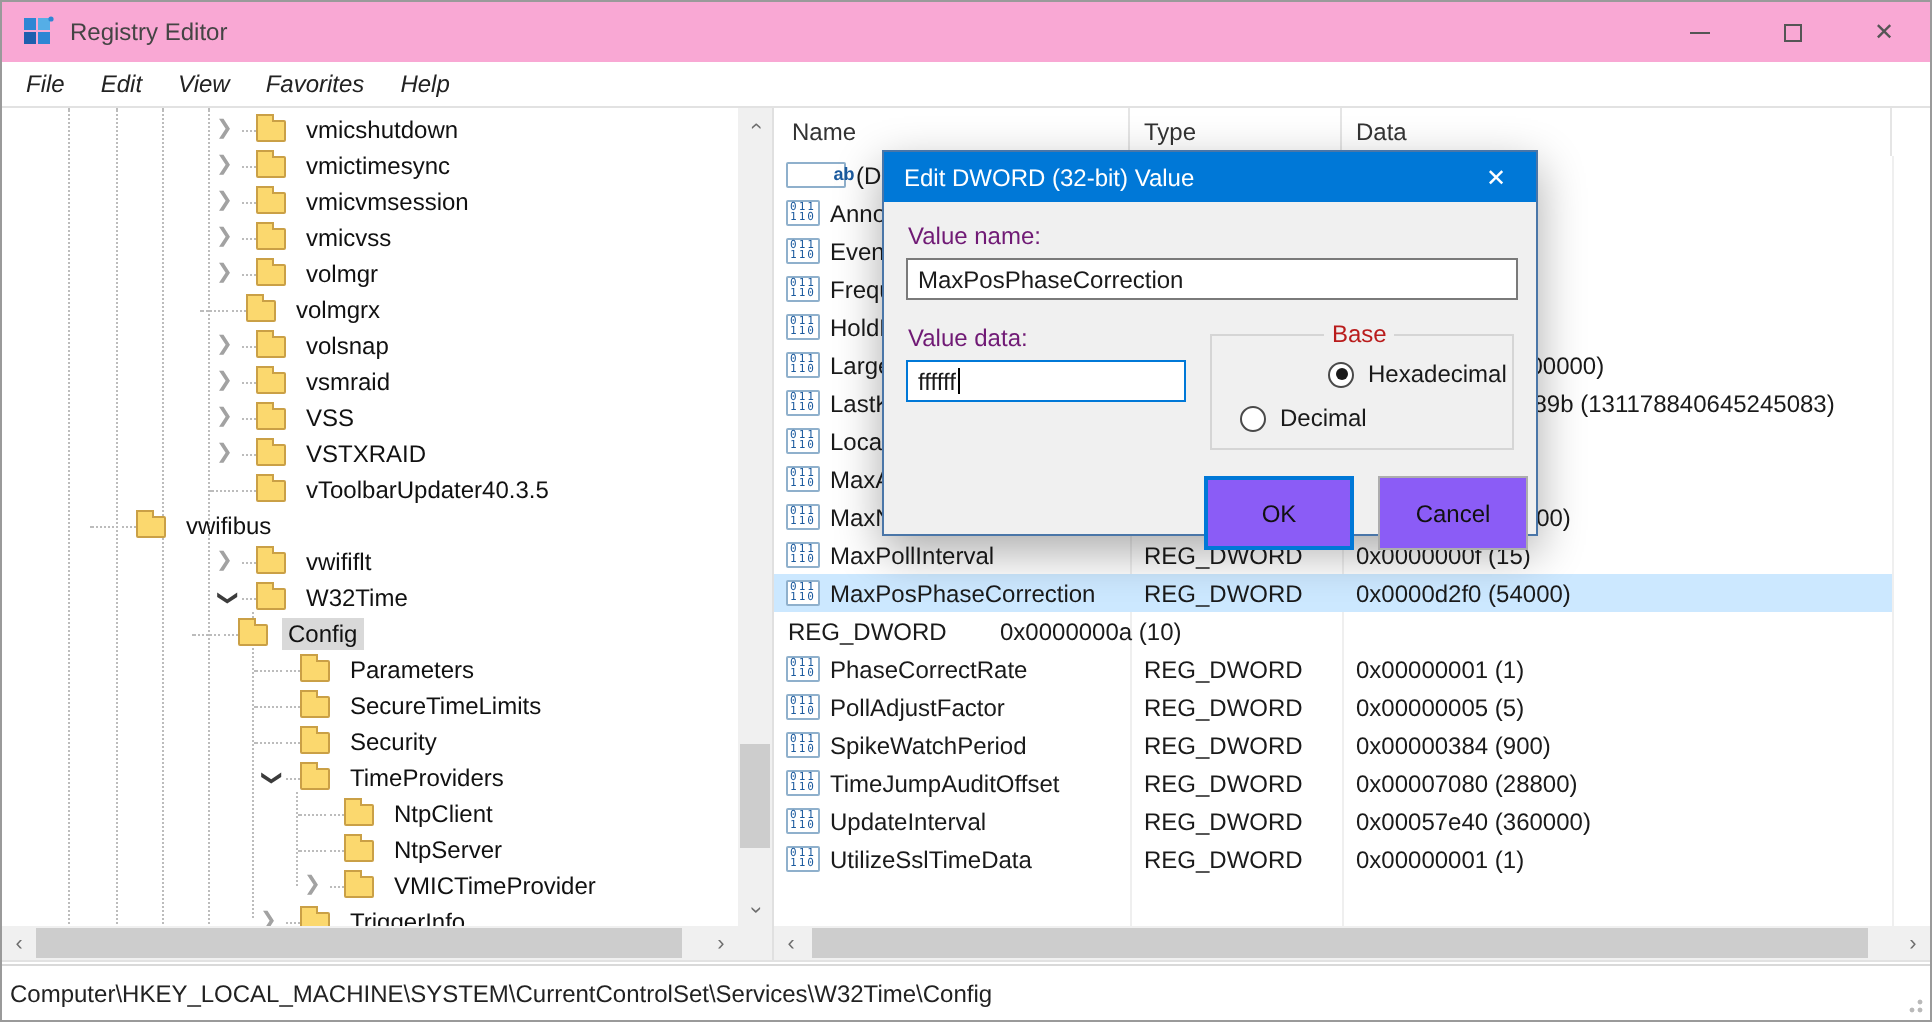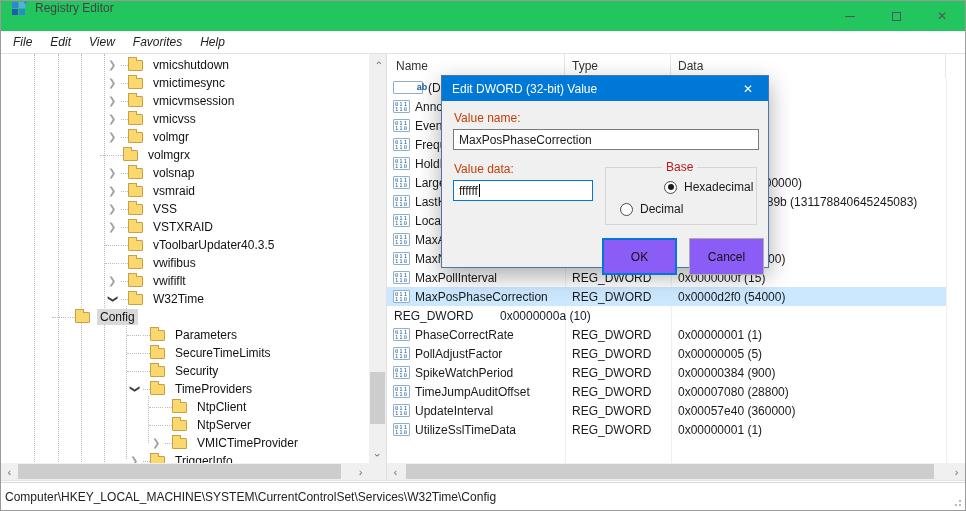--- a/index.html
+++ b/index.html
@@ -3,21 +3,21 @@
 <meta charset="utf-8">
 <style>
   * { margin:0; padding:0; box-sizing:border-box; }
   html,body { background:#fff; }
   body { font-family:"Liberation Sans", sans-serif; font-size:12px; color:#1a1a1a; }
 
   .window { position:relative; width:966px; height:511px; background:#fff;
             border:1px solid #9a9a9a; overflow:hidden; }
 
   
-  .titlebar { height:30px; display:flex; background:#22c55e; }
+  .titlebar { height:30px; display:flex; align-items:center; background:#f9a8d4; }
   .app-icon { margin:0 8px 0 10px; width:16px; height:16px; flex:none; }
   .title-text { color:#444; }
   .win-controls { margin-left:auto; display:flex; height:30px; }
   .win-btn { width:46px; height:30px; display:flex; align-items:center; justify-content:center; color:#555; }
   .glyph-min { width:10px; height:1px; background:#555; display:block; }
   .glyph-max { width:9px; height:9px; border:1px solid #555; display:block; }
   .glyph-close { font-size:12px; color:#555; }
 
   
   .menubar { height:22px; display:flex; align-items:center; padding-left:3px; }
@@ -77,21 +77,21 @@
   .vicon.string { font-size:9px; font-weight:bold; line-height:11px;padding-left:28px; }
   .vicon.dword span { display:block; font-size:5.5px; line-height:5px; letter-spacing:1px; font-family:"DejaVu Sans Mono", monospace; }
 
   
   .dialog { position:absolute; left:440px; top:74px; width:328px; z-index:10;
             box-shadow:0 8px 22px rgba(0,0,0,.33); border:1px solid #4a76a8; background:#f0f0f0; }
   .dlg-titlebar { height:25px; background:#0078d7; color:#fff; display:flex; align-items:center; padding-left:10px; }
   .dlg-close { margin-left:auto; width:40px; height:25px; display:flex; align-items:center; justify-content:center;
                color:#fff; font-size:12px; }
   .dlg-body { position:relative; height:166px; }
-  .dlg-label { position:absolute; color:#c2410c; }
+  .dlg-label { position:absolute; color:#701a75; }
   .lbl-name { left:12px; top:10px; }
   .lbl-data { left:12px; top:61px; }
   .txt { position:absolute; background:#fff; border:1px solid #7a7a7a; height:21px;
          display:flex; align-items:center; padding-left:5px; white-space:nowrap; overflow:hidden; }
   .txt-name { left:11px; top:28px; width:306px; }
   .txt-data { left:11px; top:79px; width:140px; border-color:#0078d7; }
   .caret { display:inline-block; width:1px; height:13px; background:#000; margin-left:1px; }
   .groupbox { position:absolute; left:163px; top:66px; width:152px; height:58px; border:1px solid #d5d5d5; }
   .group-label { position:absolute; top:-8px; left:8px; background:#f0f0f0; padding:0 4px; color:#b91c1c;margin-left:48px; }
   .radio-row { position:absolute; left:14px; display:flex; align-items:center; }
@@ -218,39 +218,39 @@
     <span class="conn"></span>
     <span class="folder"></span>
     <span class="tlabel">VSTXRAID</span>
   </div>
           <div class="tree-row" style="padding-left: 104px;">
     <span class="chev leaf"></span>
     <span class="conn"></span>
     <span class="folder"></span>
     <span class="tlabel">vToolbarUpdater40.3.5</span>
   </div>
-          <div class="tree-row" style="padding-left: 104px;">
+          <div class="tree-row" style="padding-left: 44px;">
     <span class="chev leaf"></span>
     <span class="conn"></span>
     <span class="folder"></span>
     <span class="tlabel">vwifibus</span>
   </div>
           <div class="tree-row" style="padding-left: 104px;">
     <span class="chev">❯</span>
     <span class="conn"></span>
     <span class="folder"></span>
     <span class="tlabel">vwififlt</span>
   </div>
           <div class="tree-row" style="padding-left: 104px;">
     <span class="chev expanded">❯</span>
     <span class="conn"></span>
     <span class="folder"></span>
     <span class="tlabel">W32Time</span>
   </div>
-          <div class="tree-row selected" style="padding-left: 51px;">
+          <div class="tree-row selected" style="padding-left: 95px;">
     <span class="chev leaf"></span>
     <span class="conn"></span>
     <span class="folder"></span>
     <span class="tlabel">Config</span>
   </div>
           <div class="tree-row" style="padding-left: 126px;">
     <span class="chev leaf"></span>
     <span class="conn"></span>
     <span class="folder"></span>
     <span class="tlabel">Parameters</span>

